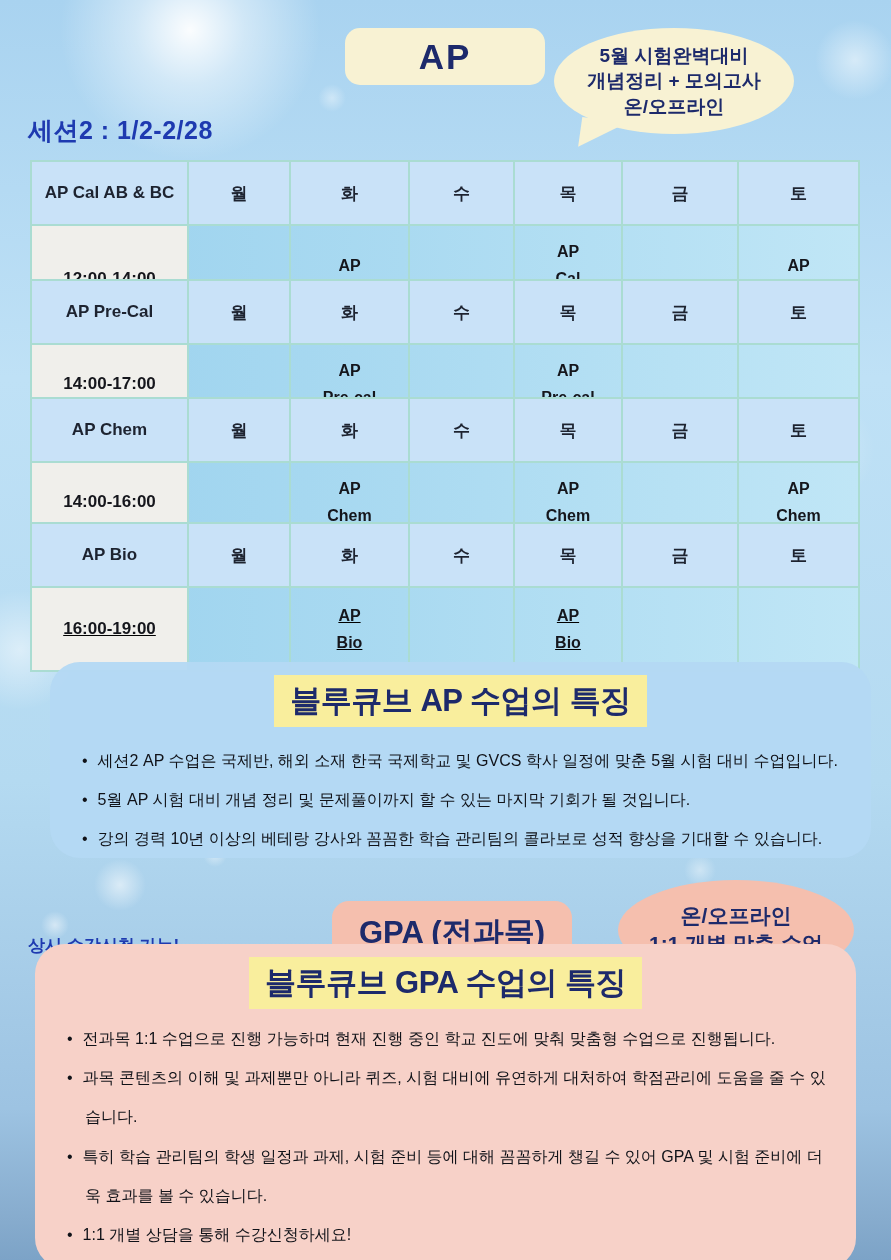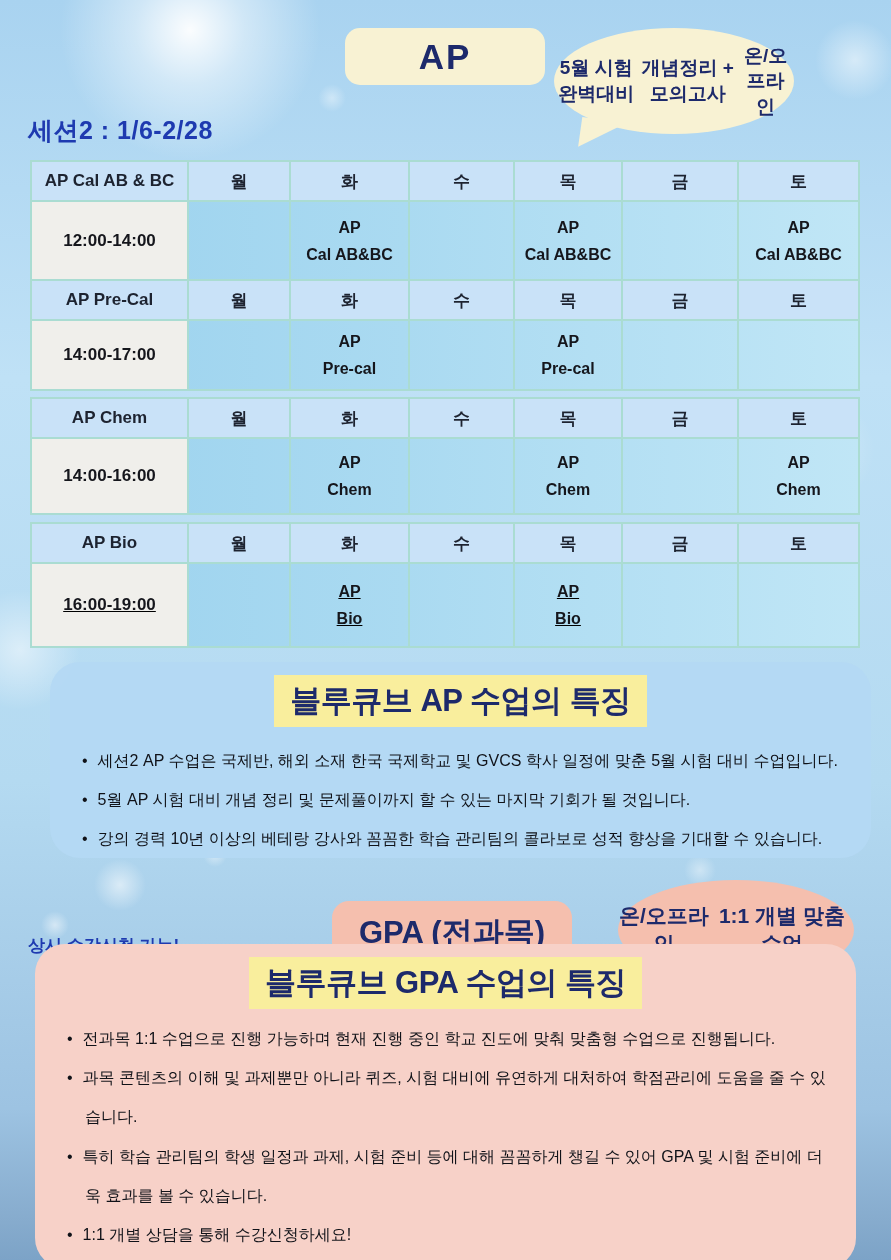--- a/index.html
+++ b/index.html
@@ -22,36 +22,36 @@
   .abs{position:absolute;}
 
   
   .title-box{
     display:flex;align-items:center;justify-content:center;
     background:#f8f2d3;border-radius:15px;
     color:#1d2a6b;font-weight:800;
   }
   .bubble{
     background:#f8f2d3;border-radius:50%;
-    display:flex;flex-direction:row;align-items:center;justify-content:center;
+    display:flex;flex-direction:column;align-items:center;justify-content:center;
     color:#1d2a6b;font-weight:800;text-align:center;
   }
   .bubble::after{
     content:"";position:absolute;left:26px;bottom:-16px;
     width:0;height:0;border-top:30px solid #f8f2d3;border-right:44px solid transparent;
     transform:rotate(8deg);
   }
   .bubble.pink, .bubble.pink::after{background:#f5bfae;}
   .bubble.pink::after{background:none;border-top-color:#f5bfae;}
 
   .session-label{color:#1e3ab0;font-size:25px;font-weight:800;letter-spacing:.5px;}
 
   
   table.schedule{border-collapse:collapse;table-layout:fixed;width:828px;}
-  table.schedule td,table.schedule th{border:2px solid #aadcd2;padding:0;text-align:center;vertical-align:middle;}
+  table.schedule td,table.schedule th{border:2px solid #aadcd2;padding:12px;text-align:center;vertical-align:middle;}
   table.schedule th{background:#c9e2f8;font-size:17px;font-weight:700;color:#1d2330;height:38px;}
   tr.body-row{background:linear-gradient(90deg,#9bd2ee 0%,#aadaf1 45%,#c0e6f6 100%);}
   td.time{background:#f0efeb;font-size:17px;font-weight:600;color:#15161c;}
   td.slot{font-size:16px;font-weight:600;color:#15161c;line-height:1.7;white-space:pre-line;}
 
   
   .feature-box{border-radius:30px;}
   .feature-box.blue{background:rgba(180,216,244,.96);}
   .feature-box.pink{background:#f7d1c8;}
   .feature-head{text-align:center;margin-top:13px;}
@@ -76,21 +76,21 @@
   <div class="abs title-box" style="left:345px;top:28px;width:200px;height:57px;font-size:35px;letter-spacing:2px;">
     <span>AP</span>
   </div>
 
   <div class="abs bubble" style="left:554px;top:28px;width:240px;height:106px;font-size:19px;line-height:1.35;">
     <span>5월 시험완벽대비</span>
     <span>개념정리 + 모의고사</span>
     <span>온/오프라인</span>
   </div>
 
-  <div class="abs session-label" style="left:28px;top:114px;">세션2 : 1/6-2/28</div>
+  <div class="abs session-label" style="left:28px;top:114px;">세션2 : 1/2-2/28</div>
 
   <table class="abs schedule" style="left:30px;top:160px;">
     <colgroup>
         <col style="width:157px">
         <col style="width:102px">
         <col style="width:119px">
         <col style="width:105px">
         <col style="width:108px">
         <col style="width:116px">
         <col style="width:121px">

